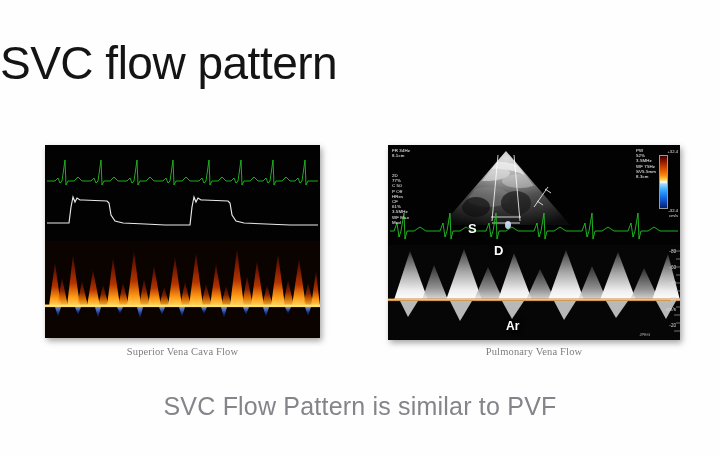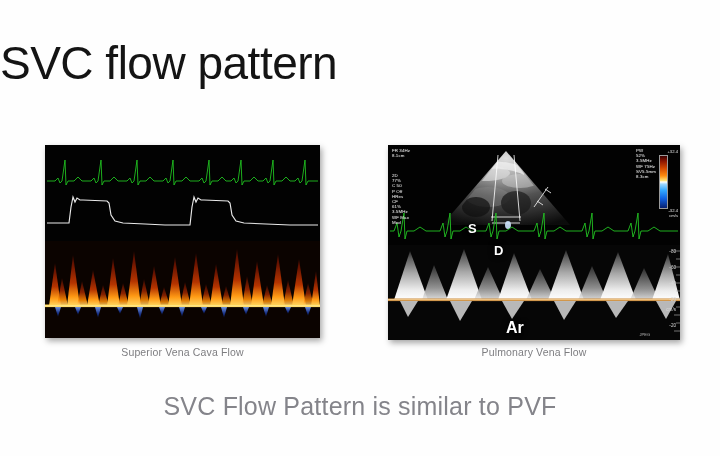--- a/index.html
+++ b/index.html
@@ -34,21 +34,21 @@
     overflow: hidden;
     background: #000000;
     box-shadow: 2px 3px 6px rgba(0,0,0,0.35);
   }
   .caption {
     position: absolute;
     text-align: center;
     font-size: 10.5px;
     color: #7d7d80;
     letter-spacing: 0.15px;
-    font-family: Liberation Sans, sans-serif;
+    font-family: Liberation Serif, serif;
     white-space: nowrap;
   }
 
   
   #svc-figure-image {
     left: 45px;
     top: 145px;
     width: 275px;
     height: 193px;
   }
@@ -90,21 +90,21 @@
 
   .doppler-label {
     position: absolute;
     color: #ffffff;
     font-weight: bold;
     font-family: "Liberation Sans", sans-serif;
     text-shadow: 0 0 3px rgba(0,0,0,0.95), 0 0 6px rgba(0,0,0,0.8);
   }
   #label-s  { left: 80px;  top: 76px;  font-size: 13px; }
   #label-d  { left: 106px; top: 98px;  font-size: 13px; }
-  #label-ar { left: 118px; top: 174px; font-size: 16px; }
+  #label-ar { left: 118px; top: 174px; font-size: 12px; }
 
   
   #pvf-colorbar {
     position: absolute;
     right: 12px;
     top: 10px;
     width: 7px;
     height: 52px;
     background: linear-gradient(to bottom,
         #3a0000 0%, #8c1500 10%, #d44a00 24%, #ff8c10 38%,

